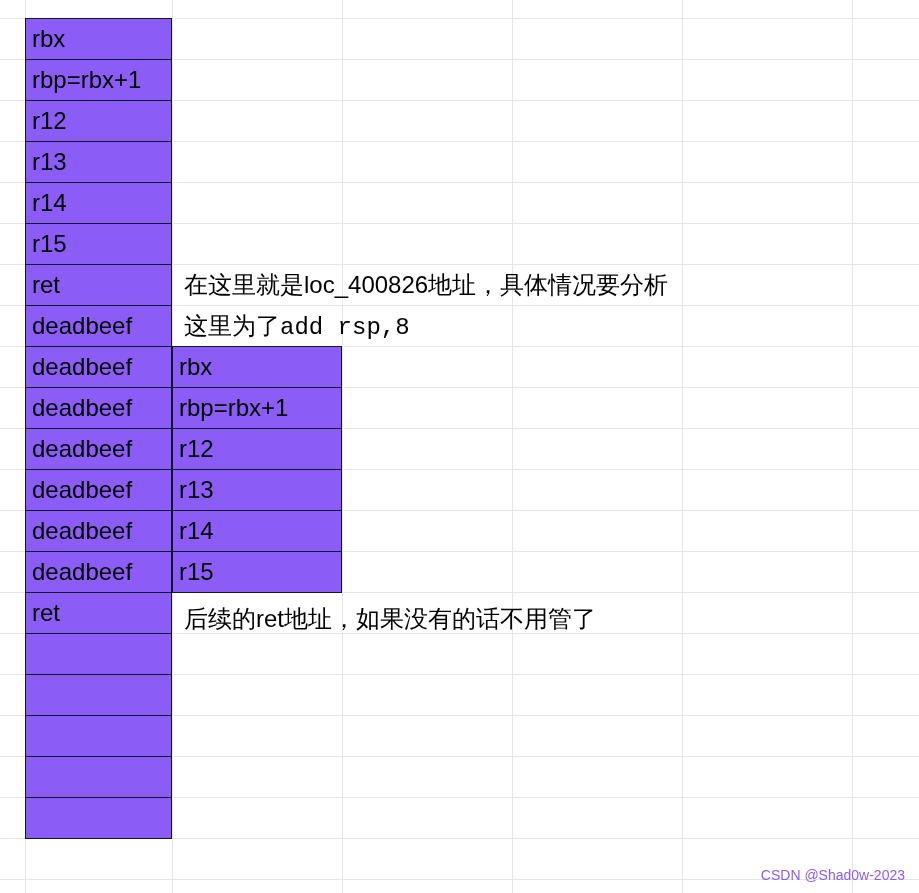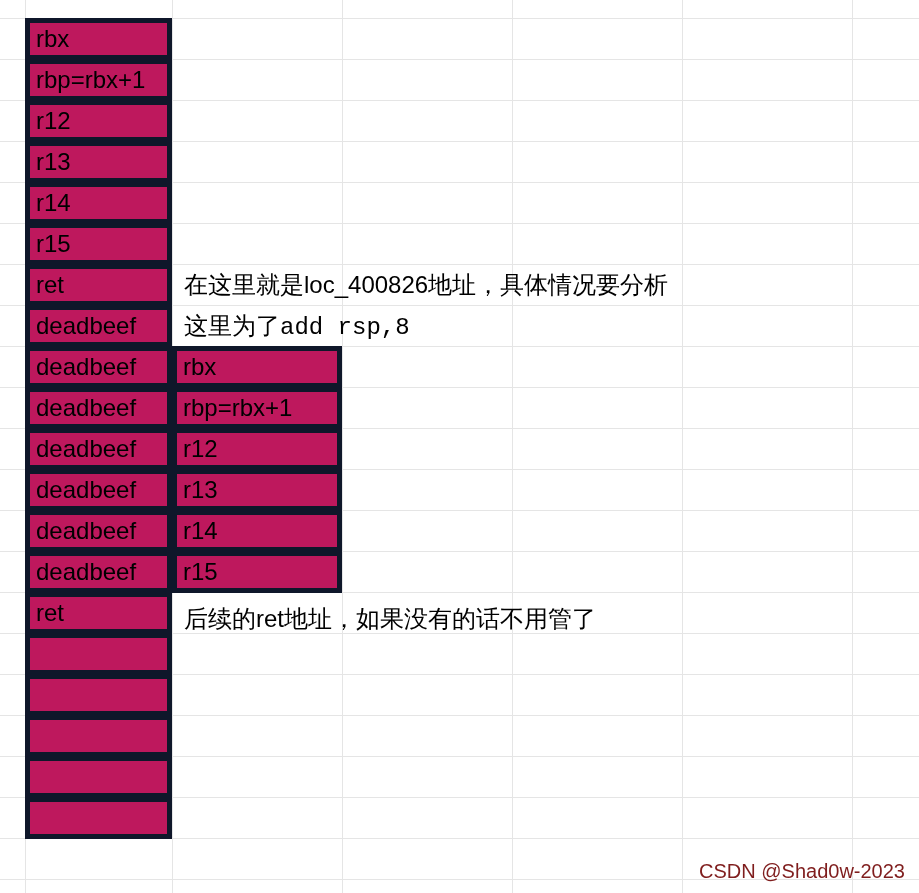--- a/index.html
+++ b/index.html
@@ -37,43 +37,43 @@
     }
     .hline {
       position: absolute;
       left: 0;
       right: 0;
       height: 1px;
       background: #e5e5e5;
     }
     .cell {
       position: absolute;
-      border: 5px solid #0f172a;
-      background: #be185d;
+      border: 1px solid #0f172a;
+      background: #8b5cf6;
       padding: 2px 6px;
       display: flex;
       align-items: center;
       color: #000;
       line-height: 1.2;
     }
     .note {
       position: absolute;
       padding: 2px 6px;
       display: flex;
       align-items: center;
       color: #000;
       background: transparent;
       white-space: nowrap;
     }
     .watermark {
       position: absolute;
       bottom: 10px;
       right: 14px;
-      font-size: 20px;
-      color: #7f1d1d;
+      font-size: 14px;
+      color: #8b5cf6;
       font-family: Arial, sans-serif;
     }
   </style>
 </head>
 <body>
 
 <div class="spreadsheet">
   <div class="grid-bg" id="grid-bg">
       <div class="vline" style="left: 25px;"></div>
       <div class="vline" style="left: 172px;"></div>

